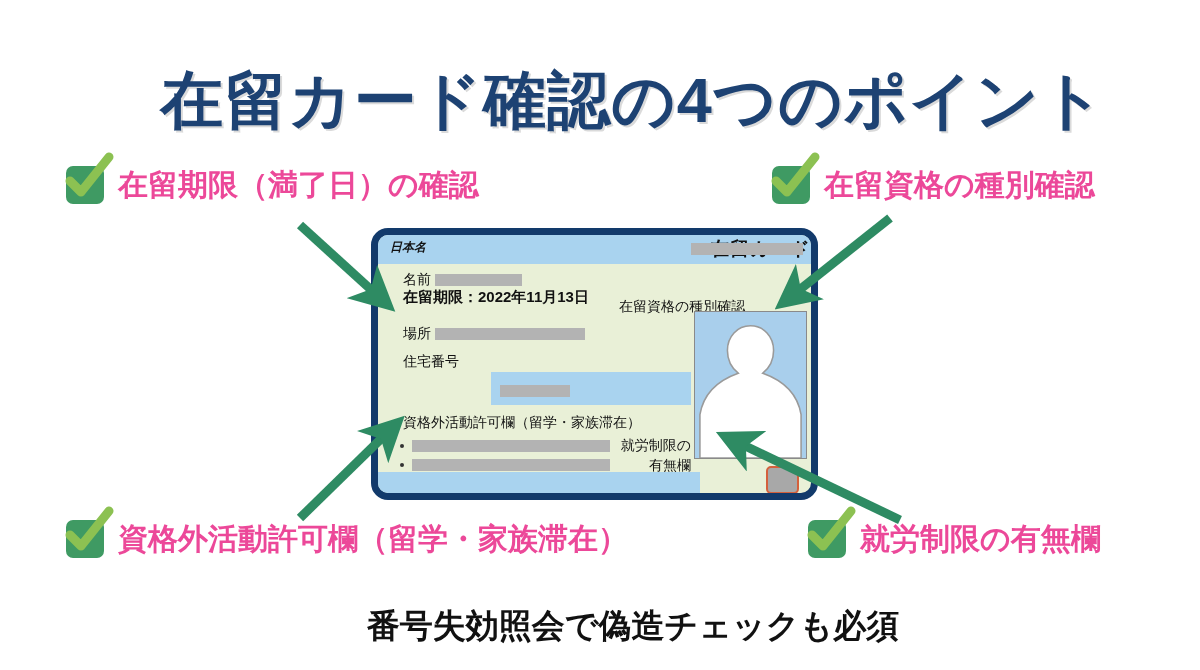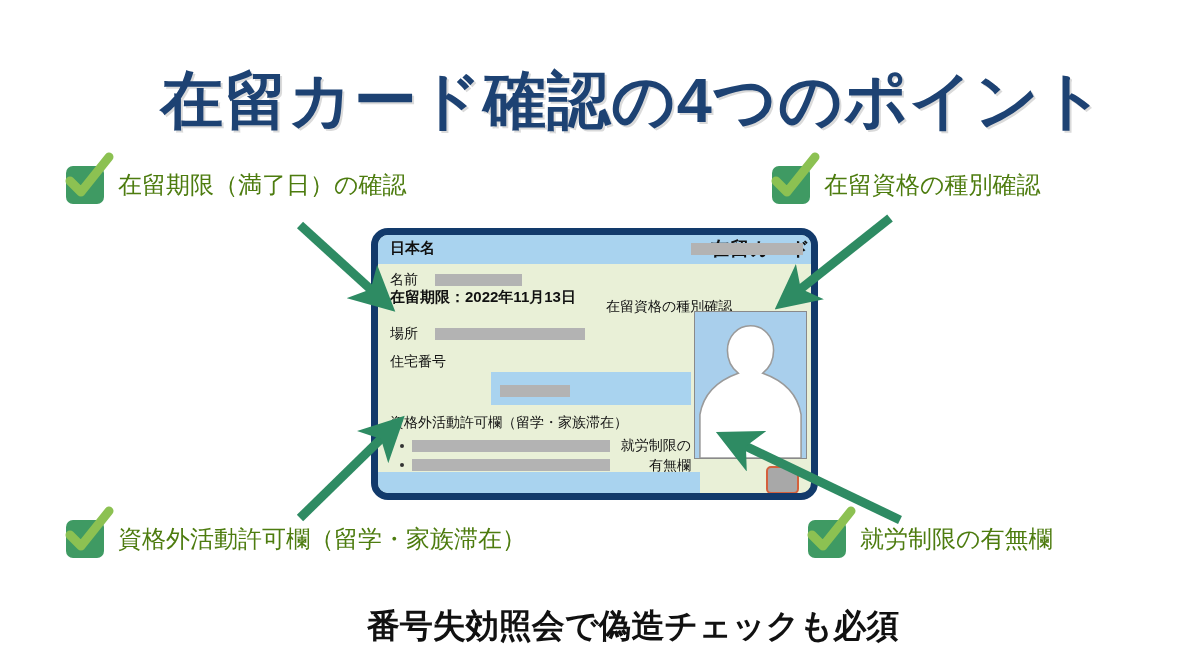--- a/index.html
+++ b/index.html
@@ -52,23 +52,23 @@
   }
   .check-box svg {
     position: absolute;
     left: -2px;
     top: -12px;
     width: 48px;
     height: 48px;
     overflow: visible;
   }
   .check-text {
-    font-size: 24px;
-    font-weight: normal;
-    color: #4d7c0f;
+    font-size: 30px;
+    font-weight: bold;
+    color: #ec4899;
     line-height: 1;
   }
 
   #label-tl { left: 66px;  top: 166px; }
   #label-tr { left: 772px; top: 166px; }
   #label-bl { left: 66px;  top: 520px; }
   #label-br { left: 808px; top: 520px; }
 
   
   .caption {
@@ -105,23 +105,24 @@
   .card-header {
     position: absolute;
     left: 0; top: 0;
     width: 100%;
     height: 29px;
     background: #a9d3ef;
   }
   .hdr-jp-name {
     position: absolute;
     left: 12px; top: 4px;
-    font-size: 15px;
+    font-size: 12px;
     font-weight: bold;
     color: #111;
+    font-style: italic;
   }
   .hdr-title {
     position: absolute;
     left: 0; top: 1px;
     width: 100%;
     text-align: right;
     font-size: 19px;
     font-weight: bold;
     color: #111;
     letter-spacing: 1px;
@@ -131,20 +132,21 @@
     right: 8px; top: 8px;
     width: 112px; height: 12px;
     background: #b3b3b3;
   }
 
   .row {
     position: absolute;
     font-size: 14px;
     color: #111;
     white-space: nowrap;
+    margin-left: 13px;
   }
 
   .bar {
     position: absolute;
     background: #b3b3b3;
   }
 
   #r-name      { left: 12px; top: 36px; }
   #bar-name    { left: 57px; top: 39px; width: 87px; height: 12px; }
 

